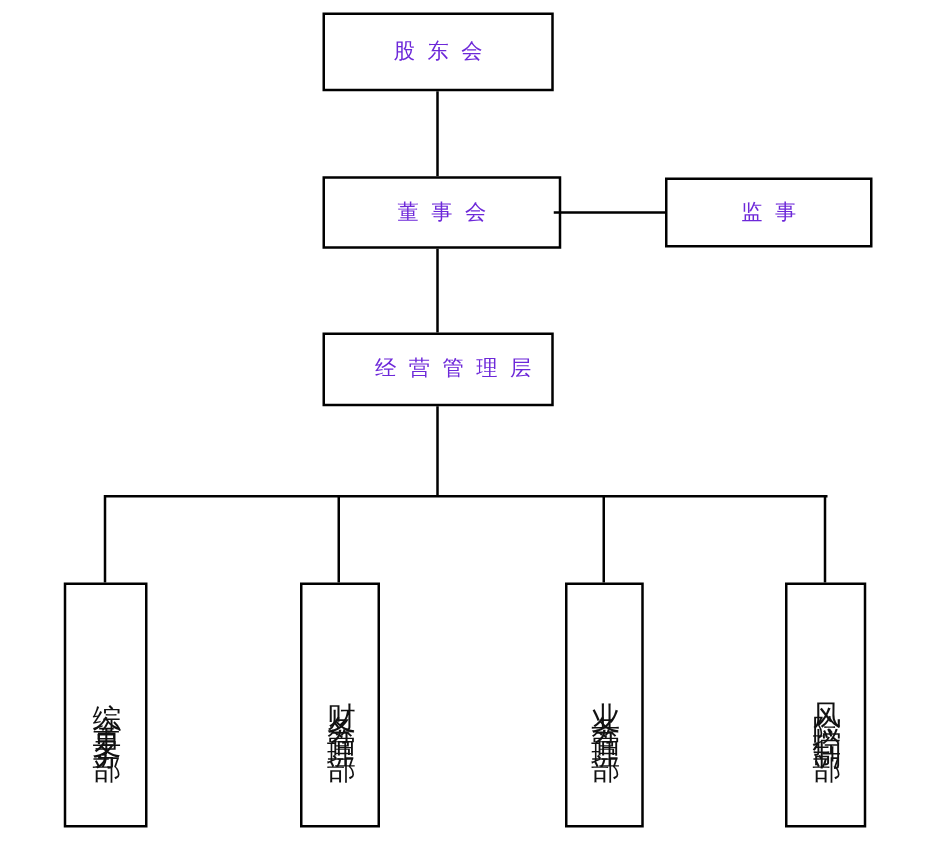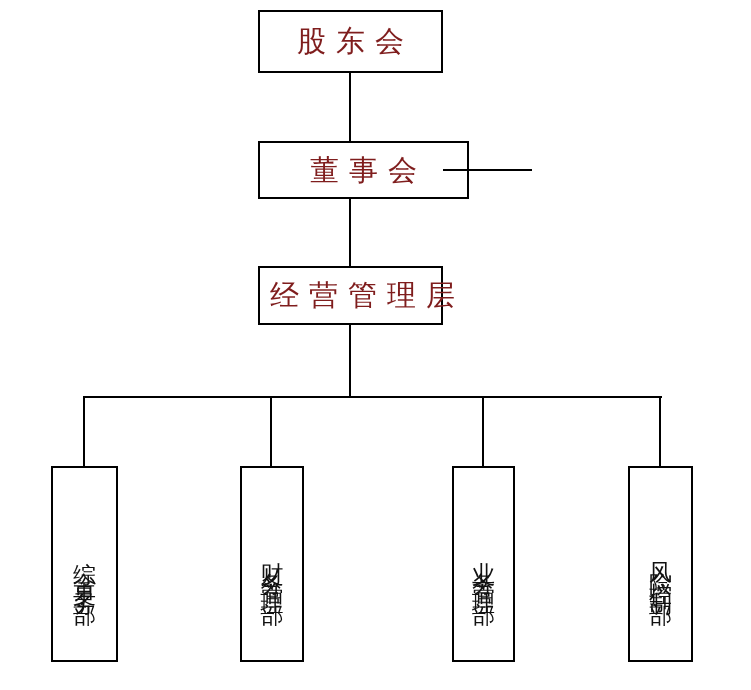--- a/index.html
+++ b/index.html
@@ -18,22 +18,22 @@
   .box {
     position: absolute;
     box-sizing: border-box;
     border: 2px solid #000000;
     background: #ffffff;
     display: flex;
     align-items: center;
     justify-content: center;
   }
   .hlabel {
-    font-size: 29px;
-    color: #7f1d1d;
+    font-size: 17px;
+    color: #6d28d9;
     letter-spacing: 10px;
     padding-left: 10px;
     white-space: nowrap;
     line-height: 1;
   }
   .vlabel {
     writing-mode: vertical-rl;
     text-orientation: upright;
     font-size: 23px;
     color: #111111;
@@ -44,21 +44,21 @@
   }
   .line {
     position: absolute;
     background: #000000;
   }
   .line.v { width: 2px; }
   .line.h { height: 2px; }
 
   
   #node-shareholders { left: 258px; top: 10px;  width: 185px; height: 63px; }
-  #node-board        { left: 258px; top: 141px; width: 211px; height: 58px; }
+  #node-board        { left: 258px; top: 141px; width: 191px; height: 58px; }
   #node-supervisor   { left: 532px; top: 142px; width: 166px; height: 56px; }
   #node-management   { left: 258px; top: 266px; width: 185px; height: 59px; padding-left: 24px; }
   #node-dept-general  { left: 51px;  top: 466px; width: 67px; height: 196px; }
   #node-dept-finance  { left: 240px; top: 466px; width: 64px; height: 196px; }
   #node-dept-business { left: 452px; top: 466px; width: 63px; height: 196px; }
   #node-dept-risk     { left: 628px; top: 466px; width: 65px; height: 196px; }
 
   
   #conn-shareholders-board { left: 349px; top: 73px;  height: 68px; }
   #conn-board-supervisor   { left: 443px; top: 169px; width: 89px;  }
@@ -74,20 +74,23 @@
 <body>
 
 <div class="canvas">
 
   <div class="box" id="node-shareholders">
     <span class="hlabel">股东会</span>
   </div>
 
   <div class="box" id="node-board">
     <span class="hlabel">董事会</span>
+  </div>
+  <div class="box" id="node-supervisor">
+    <span class="hlabel">监事</span>
   </div>
 
   <div class="box" id="node-management">
     <span class="hlabel">经营管理层</span>
   </div>
 
   <div class="box" id="node-dept-general">
     <span class="vlabel">综合事务部</span>
   </div>
   <div class="box" id="node-dept-finance">

